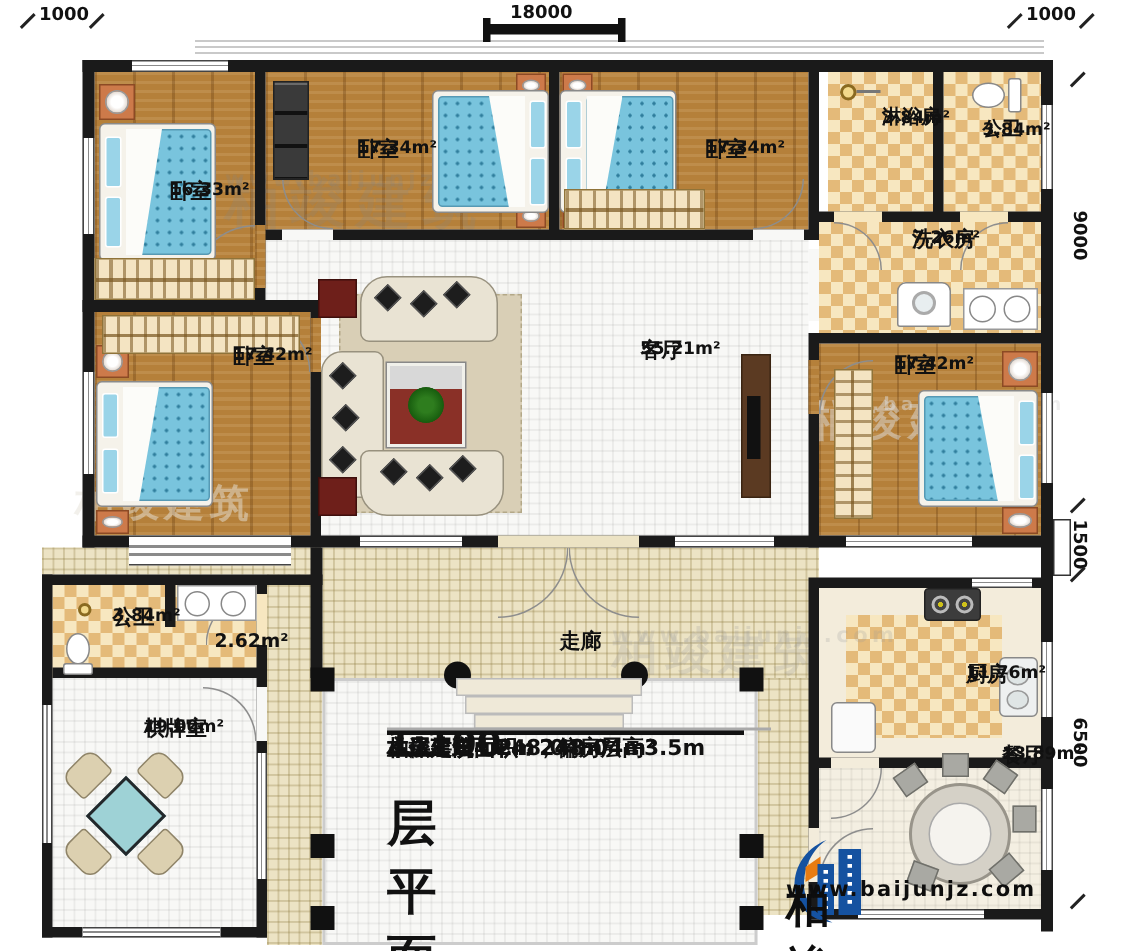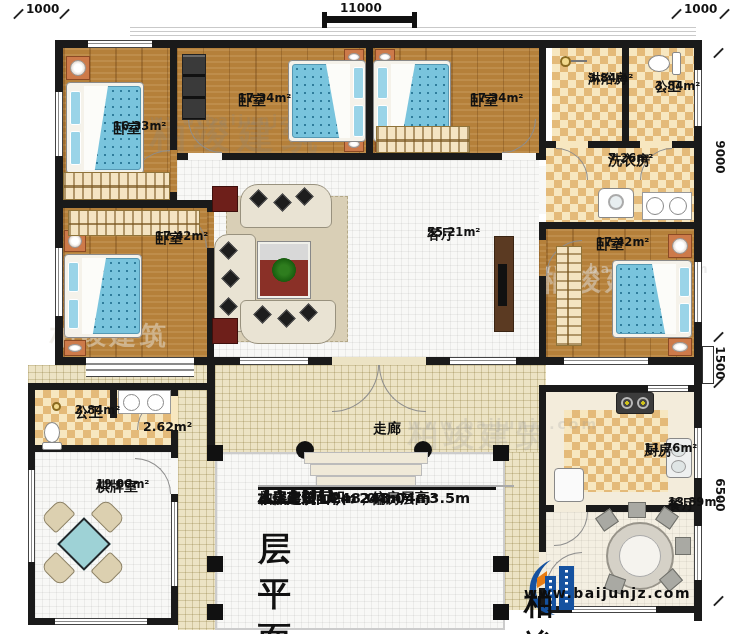--- a/index.html
+++ b/index.html
@@ -367,21 +367,21 @@
     <div class="rarea">11.76m²</div>
   </div>
   <div class="rlabel" style="left:668px;top:496px">
     <div class="rname">餐厅</div>
     <div class="rarea">13.89m²</div>
   </div>
 
   <div class="dim" style="left:26px;top:2px;">1000</div>
   <div class="dtick" style="left:12px;top:13px"></div>
   <div class="dtick" style="left:58px;top:13px"></div>
-  <div class="dim" style="left:340px;top:1px;">11000</div>
+  <div class="dim" style="left:340px;top:1px;">18000</div>
   <div style="left:326px;top:16px;width:88px;height:7px;background:#111;"></div>
   <div style="left:322px;top:12px;width:5px;height:16px;background:#111;"></div>
   <div style="left:412px;top:12px;width:5px;height:16px;background:#111;"></div>
   <div class="dim" style="left:684px;top:2px;">1000</div>
   <div class="dtick" style="left:670px;top:13px"></div>
   <div class="dtick" style="left:718px;top:13px"></div>
   <div class="dim vdim" style="left:700px;top:150px;width:40px;">9000</div>
   <div class="dtick" style="left:712px;top:52px"></div>
   <div class="dtick" style="left:712px;top:336px"></div>
   <div class="dim vdim" style="left:700px;top:356px;width:40px;">1500</div>

